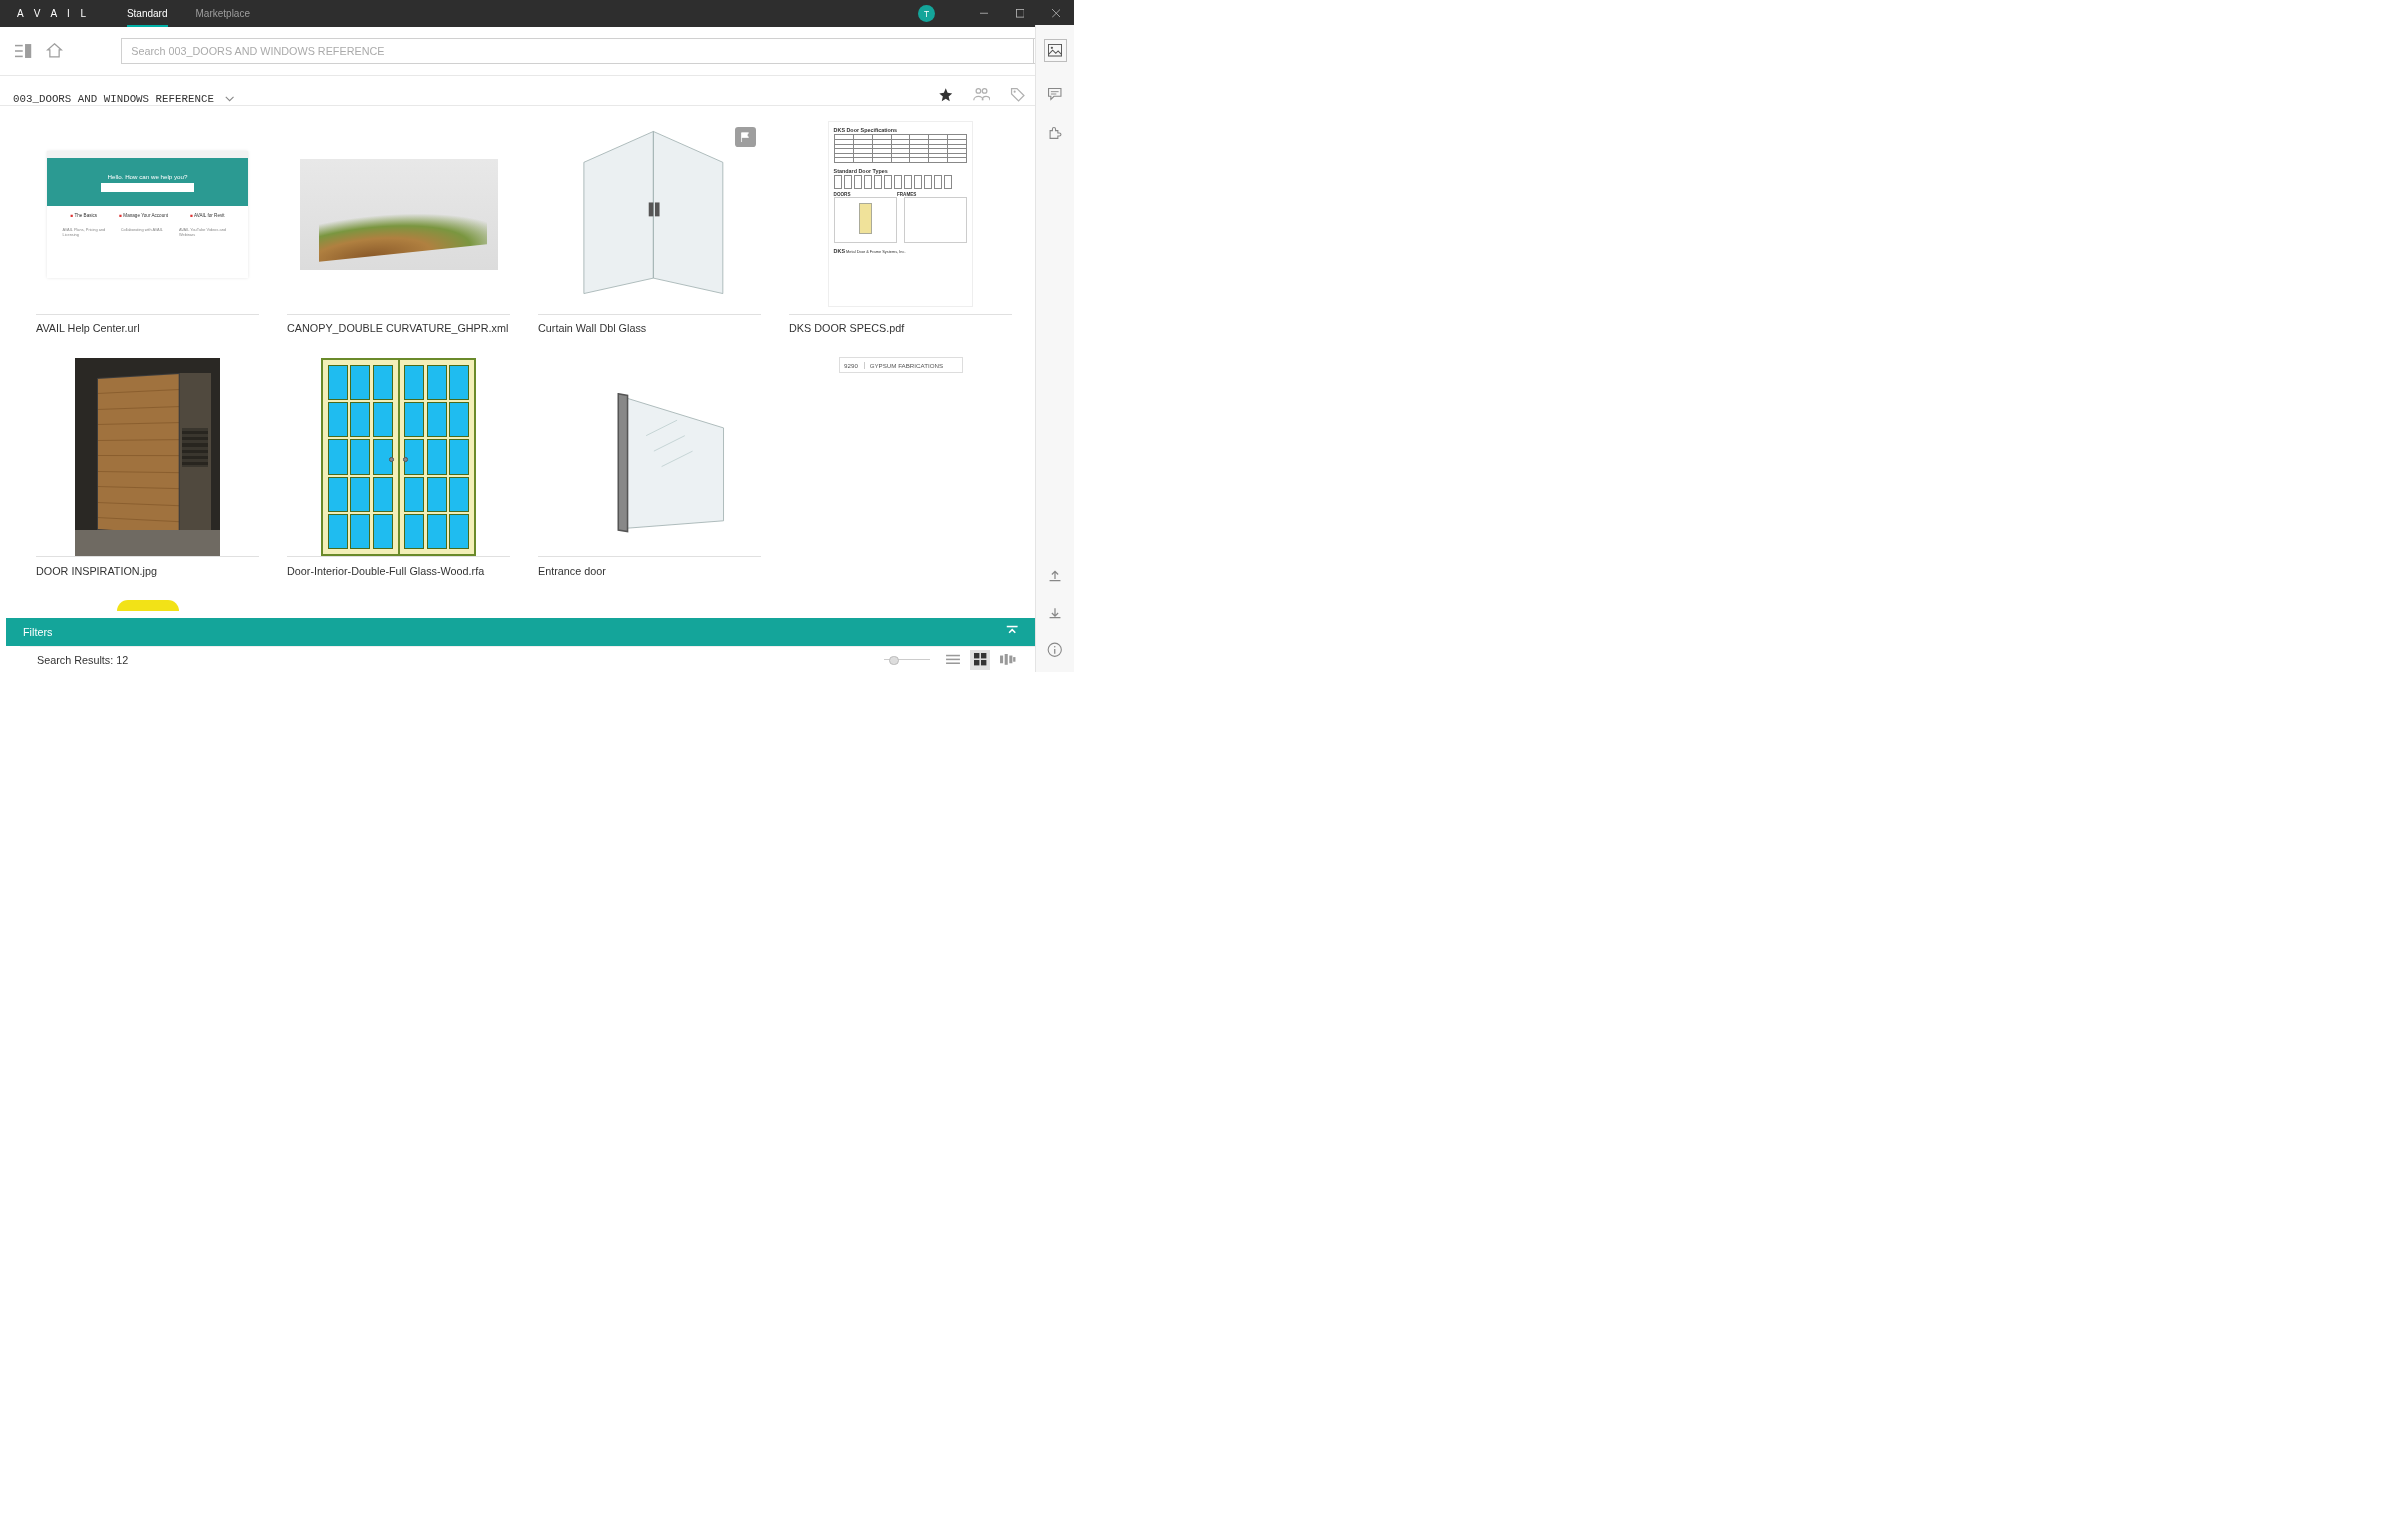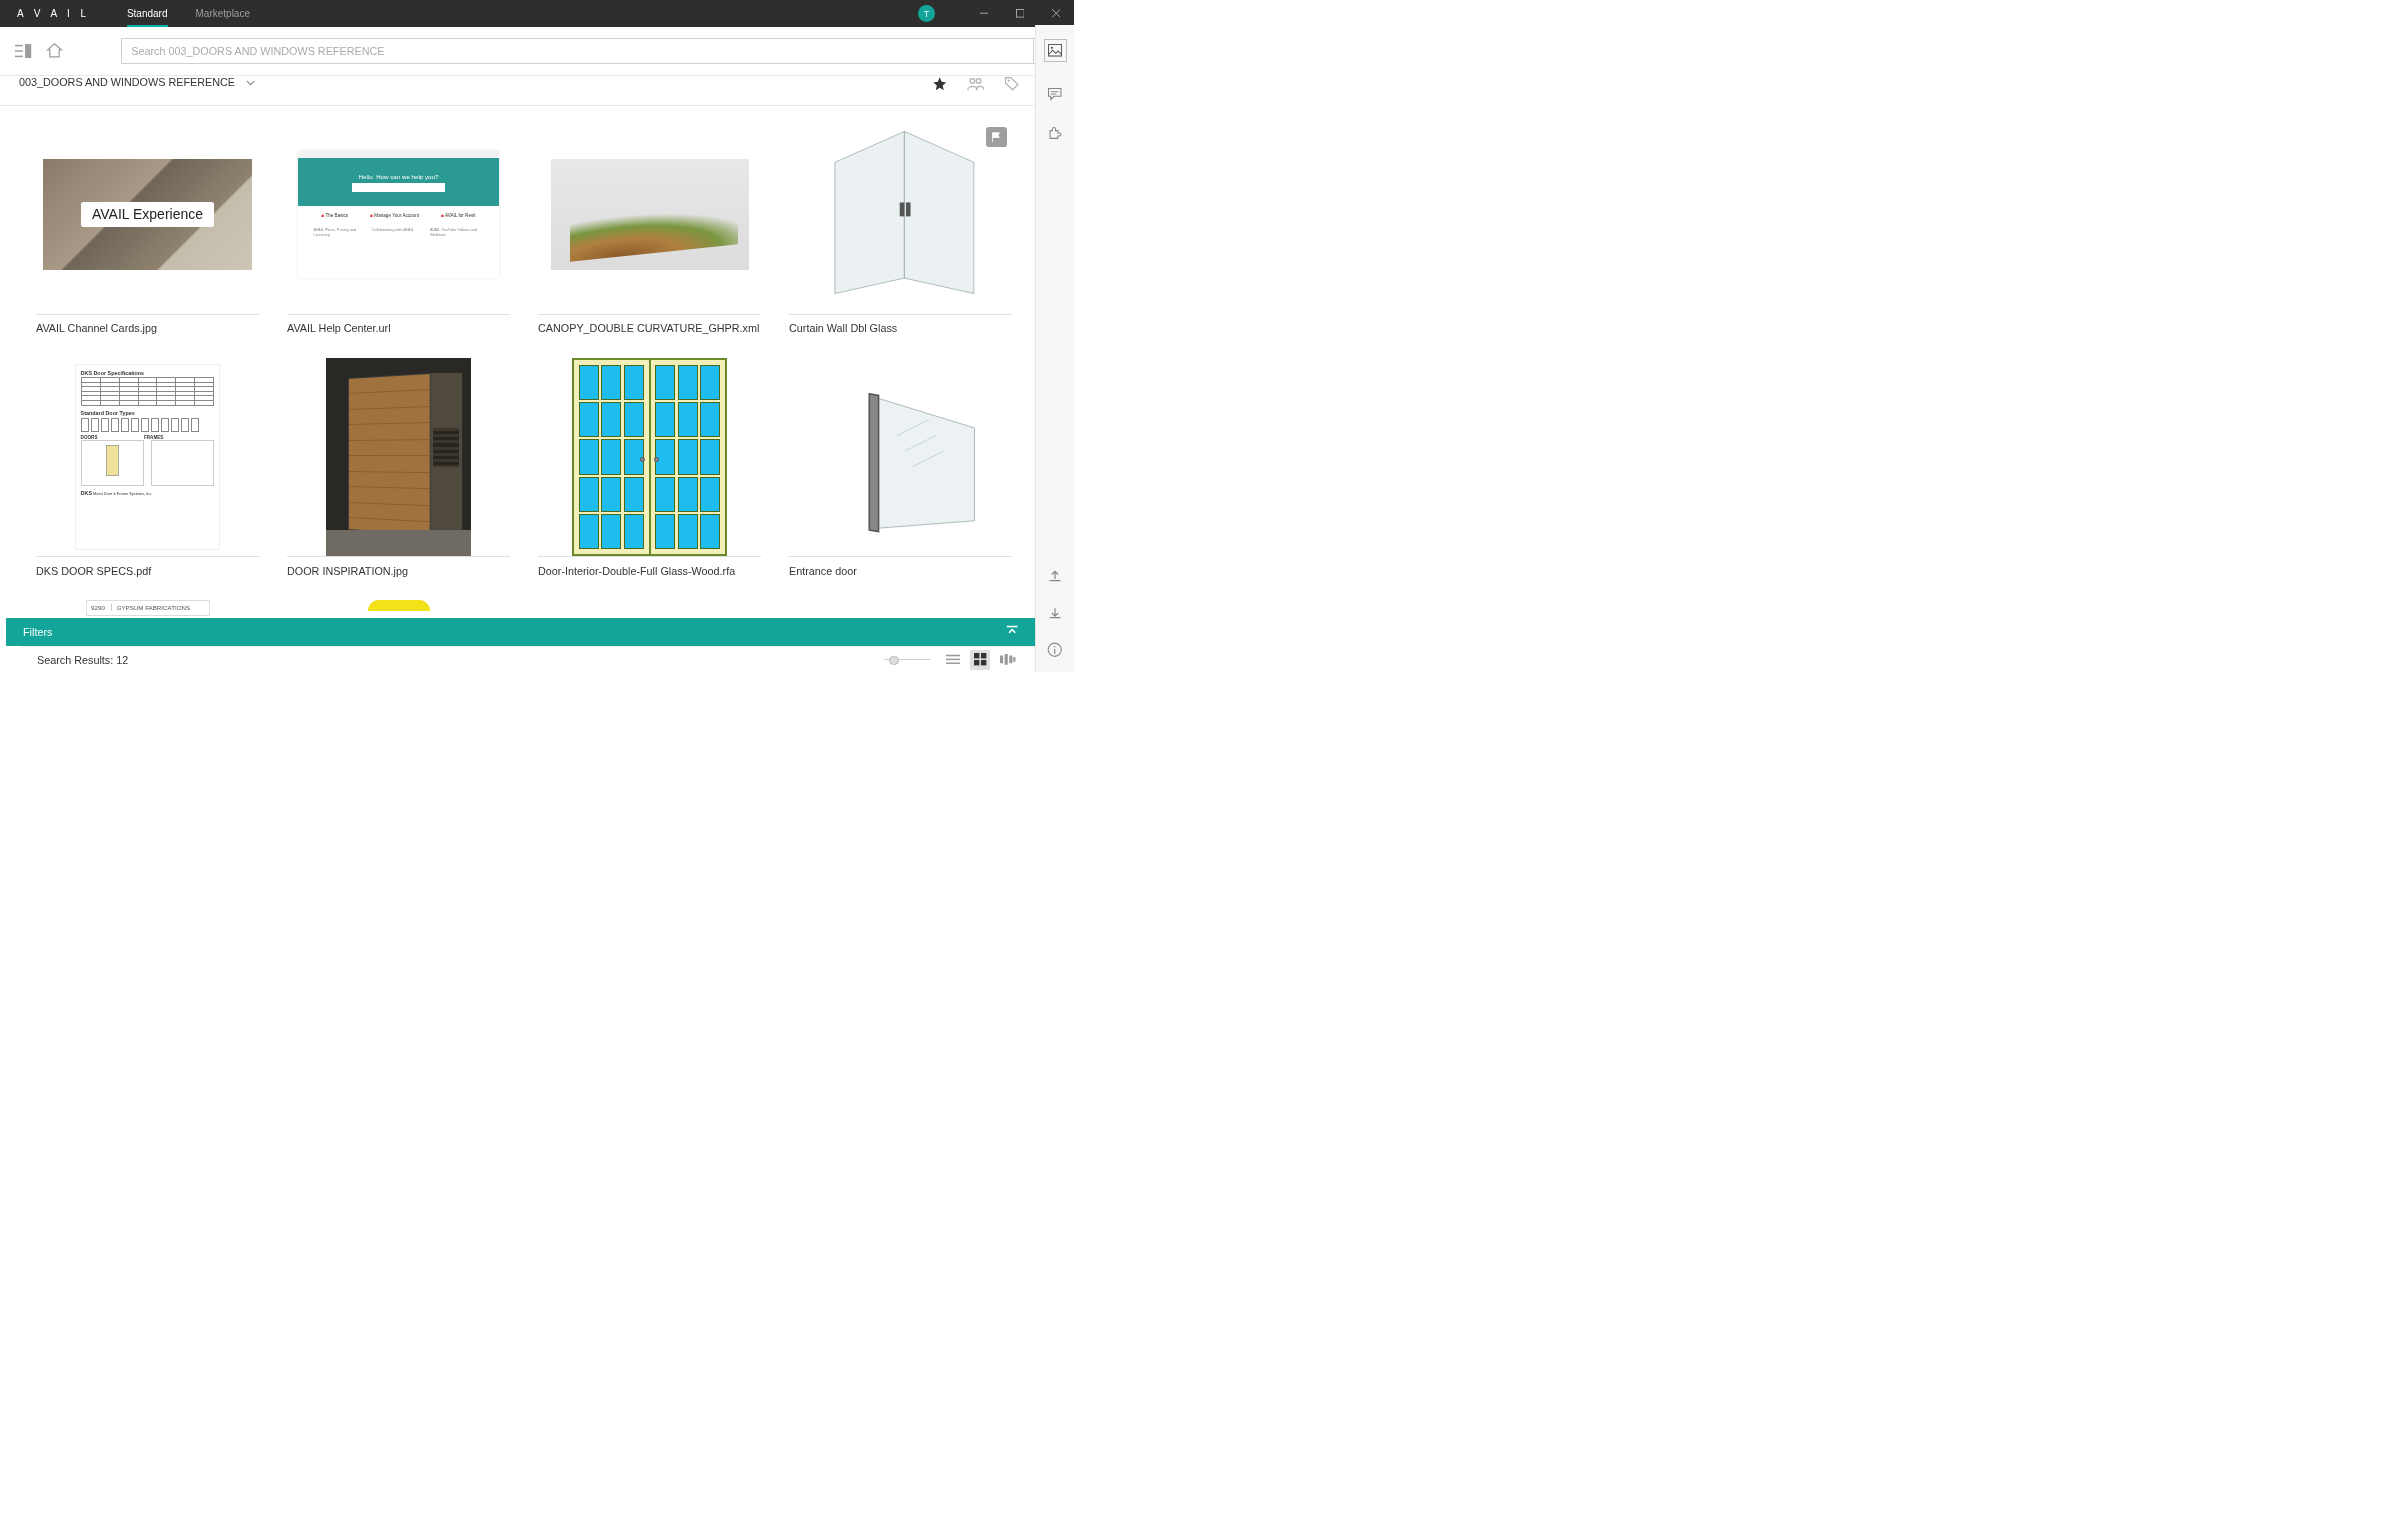--- a/index.html
+++ b/index.html
@@ -99,24 +99,25 @@
   display: flex; align-items: center; justify-content: center;
   color: #9e9e9e; cursor: pointer;
 }
 
 
 .breadcrumb-row {
   height: 31px;
   border-top: 0.8px solid #e8e8e8;
   border-bottom: 0.8px solid #e8e8e8;
   display: flex;
-  align-items: flex-start;
-  padding: 0 19px;
+  align-items: flex-end;
+  padding: 0 13px;
   font-size: 10.8px;
   color: #333;
+  font-family: Liberation Mono, monospace;
 }
 .breadcrumb-row .chev { margin-left: 10.8px; color: #888; }
 .breadcrumb-actions { margin-left: auto; display: flex; gap: 20px; align-items: center; }
 .breadcrumb-actions .bc-icon { color: #b0b0b0; cursor: pointer; }
 .breadcrumb-actions .bc-icon.active { color: #333; }
 
 
 .right-strip {
   position: absolute;
   right: 0; top: 25px; bottom: 0;
@@ -420,28 +421,20 @@
         <circle cx="10" cy="6" r="1" fill="currentColor"></circle>
         <line x1="10" y1="9" x2="10" y2="15" stroke="currentColor" stroke-width="1.6"></line>
       </svg>
     </div>
   </div>
 </div>
 
 <div class="main">
   <div class="grid">
 
-    <div class="card">
-      <div class="thumb">
-        <div class="t1">
-            <div class="label">AVAIL Experience</div>
-          </div>
-      </div>
-      <div class="card-title">AVAIL Channel Cards.jpg</div>
-    </div>
 
     <div class="card">
       <div class="thumb">
         <div class="t2">
           <div class="bar"></div>
           <div class="hero">
               <span>Hello. How can we help you?</span>
               <input type="text" style="">
             </div>
           <div class="links">

